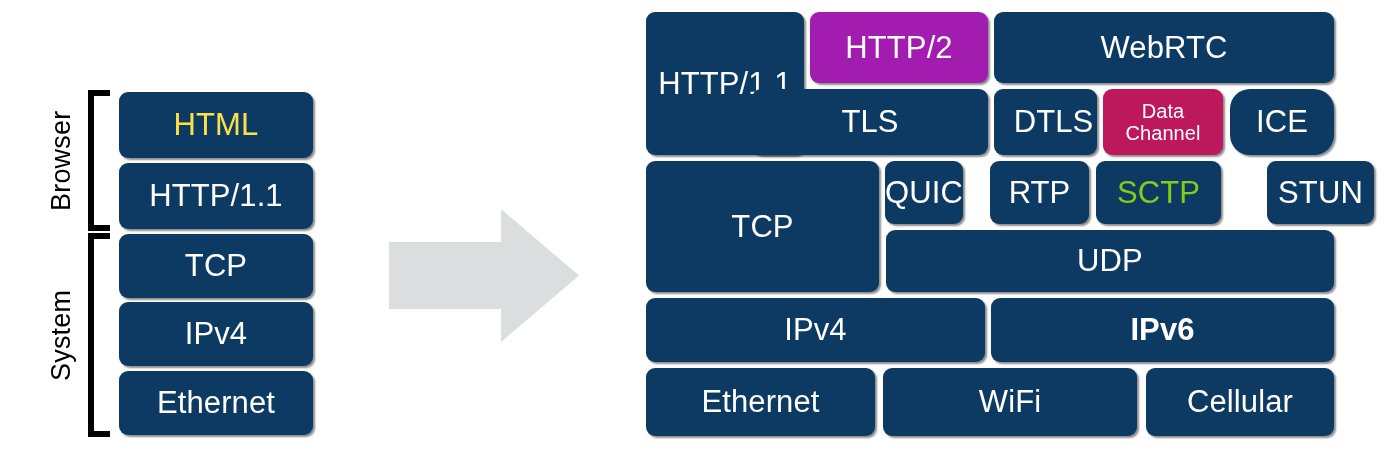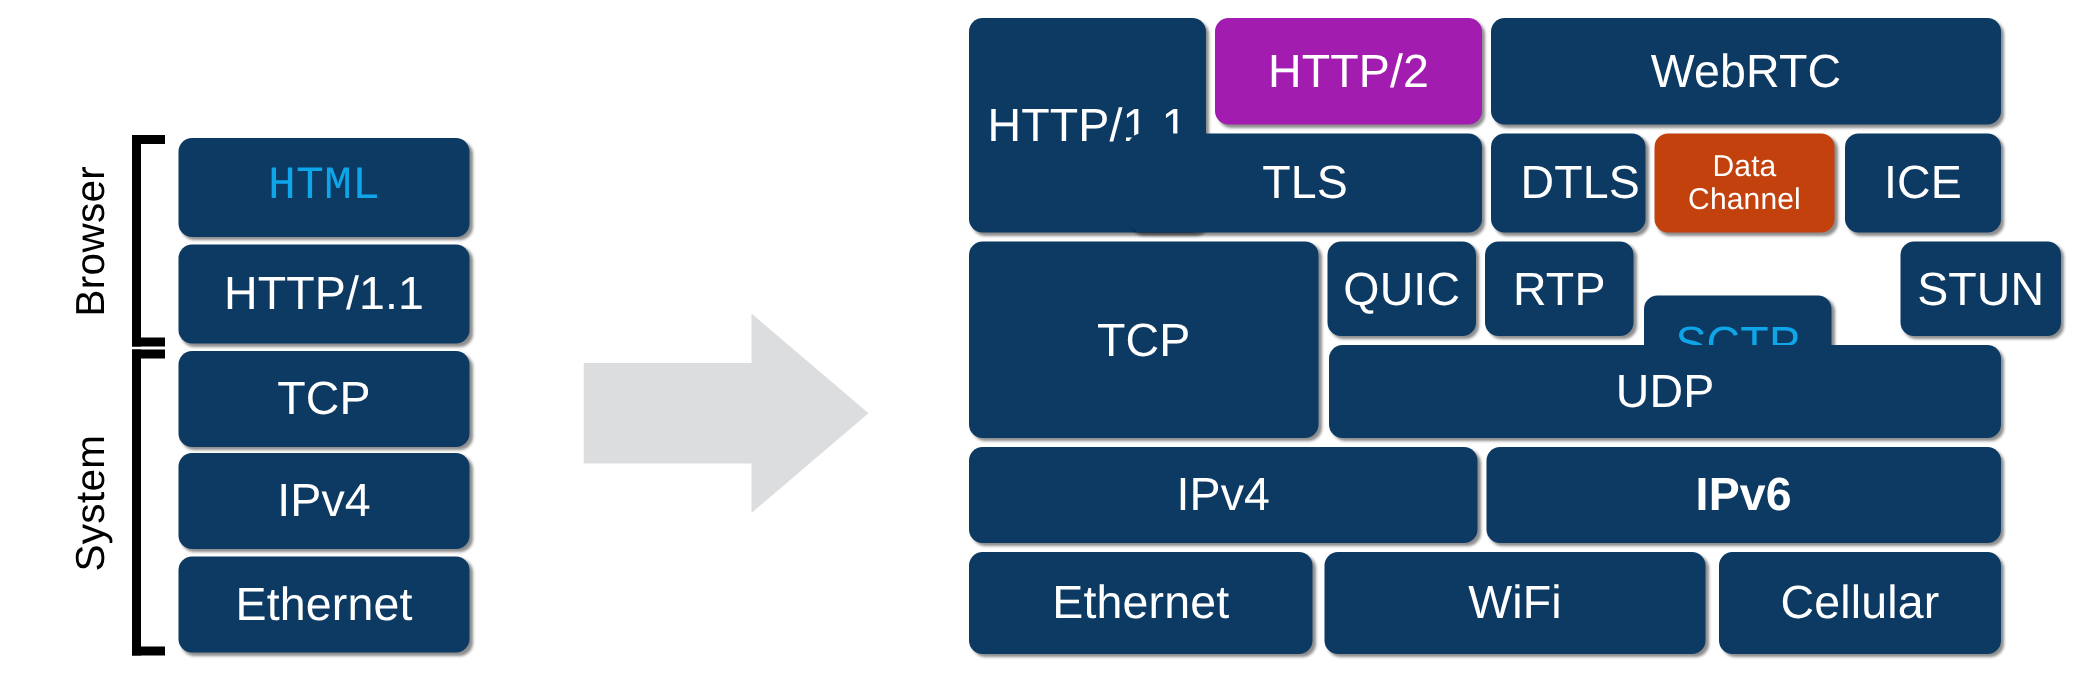--- a/index.html
+++ b/index.html
@@ -68,21 +68,21 @@
   #arrow {
     position: absolute;
   }
 </style>
 </head>
 <body>
 
 <div id="stage" style="background: rgb(255, 255, 255);">
 
   <div id="left-stack">
-      <div class="blk" style="left: 119px; top: 92px; width: 194px; height: 66px; background: rgb(13, 58, 99); color: #0ea5e9; font-family: Liberation Mono, monospace;">
+      <div class="blk" style="left: 119px; top: 92px; width: 194px; height: 66px; background: rgb(13, 58, 99); color: #fde047;">
         <span style="white-space: pre-line;">HTML</span>
       </div>
       <div class="blk" style="left: 119px; top: 163px; width: 194px; height: 66px; background: rgb(13, 58, 99); color: rgb(255, 255, 255);">
         <span style="white-space: pre-line;">HTTP/1.1</span>
       </div>
       <div class="blk" style="left: 119px; top: 234px; width: 194px; height: 64px; background: rgb(13, 58, 99); color: rgb(255, 255, 255);">
         <span style="white-space: pre-line;">TCP</span>
       </div>
       <div class="blk" style="left: 119px; top: 302px; width: 194px; height: 64px; background: rgb(13, 58, 99); color: rgb(255, 255, 255);">
         <span style="white-space: pre-line;">IPv4</span>
@@ -109,37 +109,37 @@
       </div>
       <div class="blk" style="left: 994px; top: 12px; width: 340px; height: 71px; background: rgb(13, 58, 99); color: rgb(255, 255, 255);">
         <span style="white-space: pre-line;">WebRTC</span>
       </div>
       <div class="blk" style="left: 752px; top: 89px; width: 236px; height: 66px; background: rgb(13, 58, 99); color: rgb(255, 255, 255);">
         <span style="white-space: pre-line;">TLS</span>
       </div>
       <div class="blk" style="left: 994px; top: 89px; width: 103px; height: 66px; background: rgb(13, 58, 99); color: rgb(255, 255, 255);">
         <span style="white-space: pre-line; margin-left: 16px;">DTLS</span>
       </div>
-      <div class="blk small" style="left: 1103px; top: 89px; width: 120px; height: 66px; background: #c2410c; color: rgb(255, 255, 255);">
+      <div class="blk small" style="left: 1103px; top: 89px; width: 120px; height: 66px; background: #be185d; color: rgb(255, 255, 255);">
         <span style="white-space: pre-line;">Data
 Channel</span>
       </div>
-      <div class="blk" style="left: 1230px; top: 89px; width: 104px; height: 66px; background: rgb(13, 58, 99); color: rgb(255, 255, 255);">
+      <div class="blk" style="left: 1230px; top: 89px; width: 104px; height: 66px; background: rgb(13, 58, 99); color: rgb(255, 255, 255); border-radius: 20px;">
         <span style="white-space: pre-line;">ICE</span>
       </div>
       <div class="blk" style="left: 646px; top: 161px; width: 233px; height: 131px; background: rgb(13, 58, 99); color: rgb(255, 255, 255);">
         <span style="white-space: pre-line;">TCP</span>
       </div>
-      <div class="blk" style="left: 885px; top: 161px; width: 99px; height: 63px; background: rgb(13, 58, 99); color: rgb(255, 255, 255);">
+      <div class="blk" style="left: 885px; top: 161px; width: 78px; height: 63px; background: rgb(13, 58, 99); color: rgb(255, 255, 255);">
         <span style="white-space: pre-line;">QUIC</span>
       </div>
       <div class="blk" style="left: 990px; top: 161px; width: 99px; height: 63px; background: rgb(13, 58, 99); color: rgb(255, 255, 255);">
         <span style="white-space: pre-line;">RTP</span>
       </div>
-      <div class="blk" style="left: 1096px; top: 161px; width: 125px; height: 63px; background: rgb(13, 58, 99); color: #0ea5e9; margin-top: 36px;">
+      <div class="blk" style="left: 1096px; top: 161px; width: 125px; height: 63px; background: rgb(13, 58, 99); color: #84cc16;">
         <span style="white-space: pre-line;">SCTP</span>
       </div>
       <div class="blk" style="left: 1227px; top: 161px; width: 107px; height: 63px; background: rgb(13, 58, 99); color: rgb(255, 255, 255); margin-left: 40px;">
         <span style="white-space: pre-line;">STUN</span>
       </div>
       <div class="blk" style="left: 886px; top: 230px; width: 448px; height: 62px; background: rgb(13, 58, 99); color: rgb(255, 255, 255);">
         <span style="white-space: pre-line;">UDP</span>
       </div>
       <div class="blk" style="left: 646px; top: 298px; width: 339px; height: 64px; background: rgb(13, 58, 99); color: rgb(255, 255, 255);">
         <span style="white-space: pre-line;">IPv4</span>

